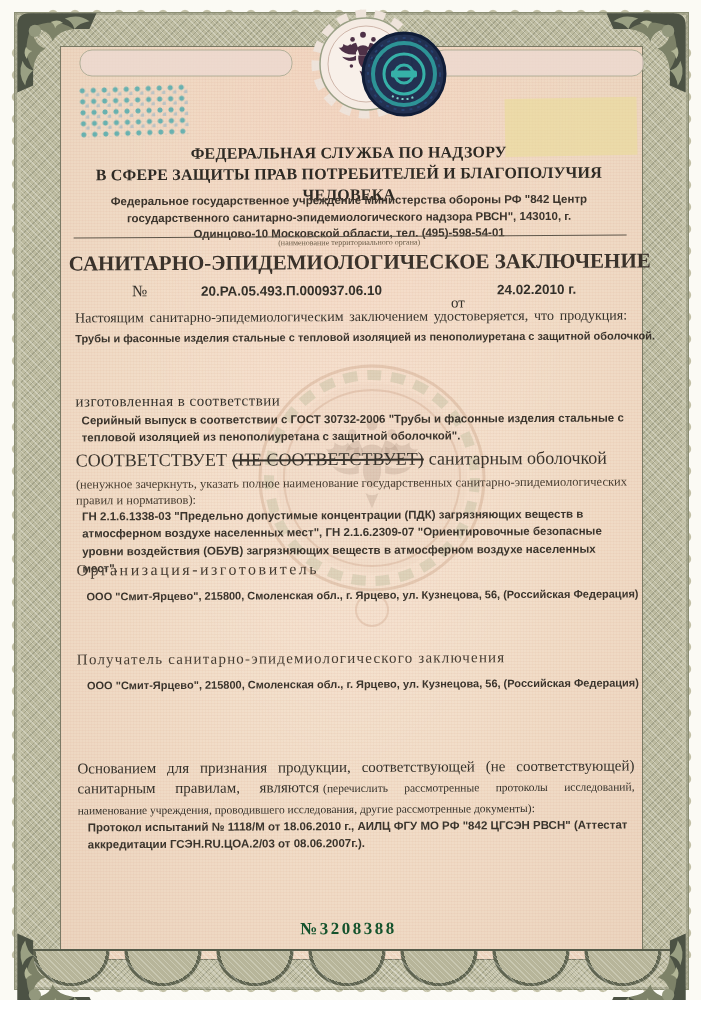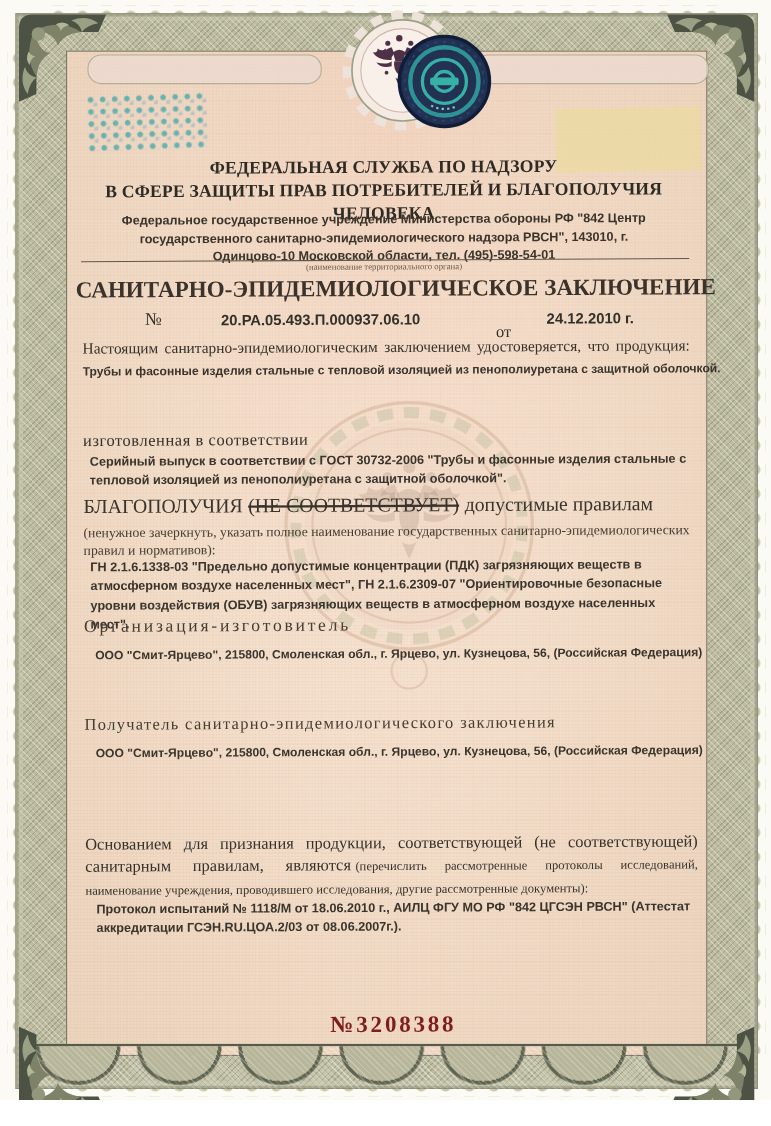--- a/index.html
+++ b/index.html
@@ -73,21 +73,21 @@
   .regulations{left:82px;top:507px;width:548px;font-size:11.5px;line-height:1.5;}
   .manuf-label{left:76px;top:560px;font-size:16px;letter-spacing:2.5px;color:#453c32;}
   .manuf{left:86px;top:589px;width:550px;font-size:11px;white-space:nowrap;}
   .recip-label{left:76px;top:650px;font-size:15px;letter-spacing:1.2px;color:#453c32;}
   .recip{left:86px;top:678px;width:550px;font-size:11px;white-space:nowrap;}
   .basis{left:76px;top:757px;width:557px;font-size:15px;line-height:1.35;text-align:justify;
          word-spacing:2.5px;color:#36322b;}
   .basis-note{font-size:11.5px;word-spacing:0;}
   .basis .intro{margin-right:4px;}
   .protocol{left:86px;top:818px;width:545px;font-size:11.5px;line-height:1.5;}
-  .serial{left:298px;top:919px;font-weight:bold;font-size:21px;letter-spacing:2.5px;color:#7f1d1d;}
+  .serial{left:298px;top:919px;font-weight:bold;font-size:17px;letter-spacing:2.5px;color:#14532d;}
   .credit{position:absolute;right:16px;top:1011px;z-index:4;
           font-family:"Liberation Sans",sans-serif;font-size:7px;color:#6d6a62;}
   
   .wave{position:absolute;left:26px;right:24px;top:949px;height:54px;z-index:3;
      border-top:2px solid #565b4a;
      background:
        repeating-linear-gradient(45deg, rgba(255,255,250,.25) 0 1px, rgba(0,0,0,0) 1px 4px),
        radial-gradient(46px 42px at 45px 0px, #b7b59a 0 35px, #5f6450 35px 38px, rgba(0,0,0,0) 39px);
      background-size:92px 54px;background-repeat:repeat-x;}
   .overlay{position:absolute;left:0;top:0;z-index:4;pointer-events:none;}
@@ -142,28 +142,28 @@
       <div>В СФЕРЕ ЗАЩИТЫ ПРАВ ПОТРЕБИТЕЛЕЙ И БЛАГОПОЛУЧИЯ ЧЕЛОВЕКА</div>
     </div>
     <div class="blk institution">Федеральное государственное учреждение Министерства обороны РФ "842 Центр государственного санитарно-эпидемиологического надзора РВСН", 143010, г. Одинцово-10 Московской области, тел. (495)-598-54-01</div>
     <div class="blk inst-line"></div>
     <div class="blk inst-caption">(наименование территориального органа)</div>
     <div class="blk title">САНИТАРНО-ЭПИДЕМИОЛОГИЧЕСКОЕ ЗАКЛЮЧЕНИЕ</div>
     <div class="blk numrow">
       <span class="num-label">№</span>
       <span class="num-value">20.РА.05.493.П.000937.06.10</span>
       <span class="date-label">от</span>
-      <span class="date-value">24.12.2010 г.</span>
+      <span class="date-value">24.02.2010 г.</span>
     </div>
     <div class="blk statement">Настоящим санитарно-эпидемиологическим заключением удостоверяется, что продукция:</div>
     <div class="blk product sans-b">Трубы и фасонные изделия стальные с тепловой изоляцией из пенополиуретана с защитной оболочкой.</div>
     <div class="blk made">изготовленная в соответствии</div>
     <div class="blk production sans-b">Серийный выпуск в соответствии с ГОСТ 30732-2006 "Трубы и фасонные изделия стальные с тепловой изоляцией из пенополиуретана с защитной оболочкой".</div>
     <div class="blk conforms">
-      <span>БЛАГОПОЛУЧИЯ</span><span class="struck">(НЕ СООТВЕТСТВУЕТ)</span><span>допустимые правилам</span>
+      <span>СООТВЕТСТВУЕТ</span><span class="struck">(НЕ СООТВЕТСТВУЕТ)</span><span>санитарным оболочкой</span>
     </div>
     <div class="blk note">(ненужное зачеркнуть, указать полное наименование государственных санитарно-эпидемиологических правил и нормативов):</div>
     <div class="blk regulations sans-b">ГН 2.1.6.1338-03 "Предельно допустимые концентрации (ПДК) загрязняющих веществ в атмосферном воздухе населенных мест", ГН 2.1.6.2309-07 "Ориентировочные безопасные уровни воздействия (ОБУВ) загрязняющих веществ в атмосферном воздухе населенных мест".</div>
     <div class="blk manuf-label">Организация-изготовитель</div>
     <div class="blk manuf sans-b">ООО "Смит-Ярцево", 215800, Смоленская обл., г. Ярцево, ул. Кузнецова, 56, (Российская Федерация)</div>
     <div class="blk recip-label">Получатель санитарно-эпидемиологического заключения</div>
     <div class="blk recip sans-b">ООО "Смит-Ярцево", 215800, Смоленская обл., г. Ярцево, ул. Кузнецова, 56, (Российская Федерация)</div>
     <div class="blk basis">
       <span class="intro">Основанием для признания продукции, соответствующей (не соответствующей) санитарным правилам, являются</span><span class="basis-note">(перечислить рассмотренные протоколы исследований, наименование учреждения, проводившего исследования, другие рассмотренные документы):</span>
     </div>

